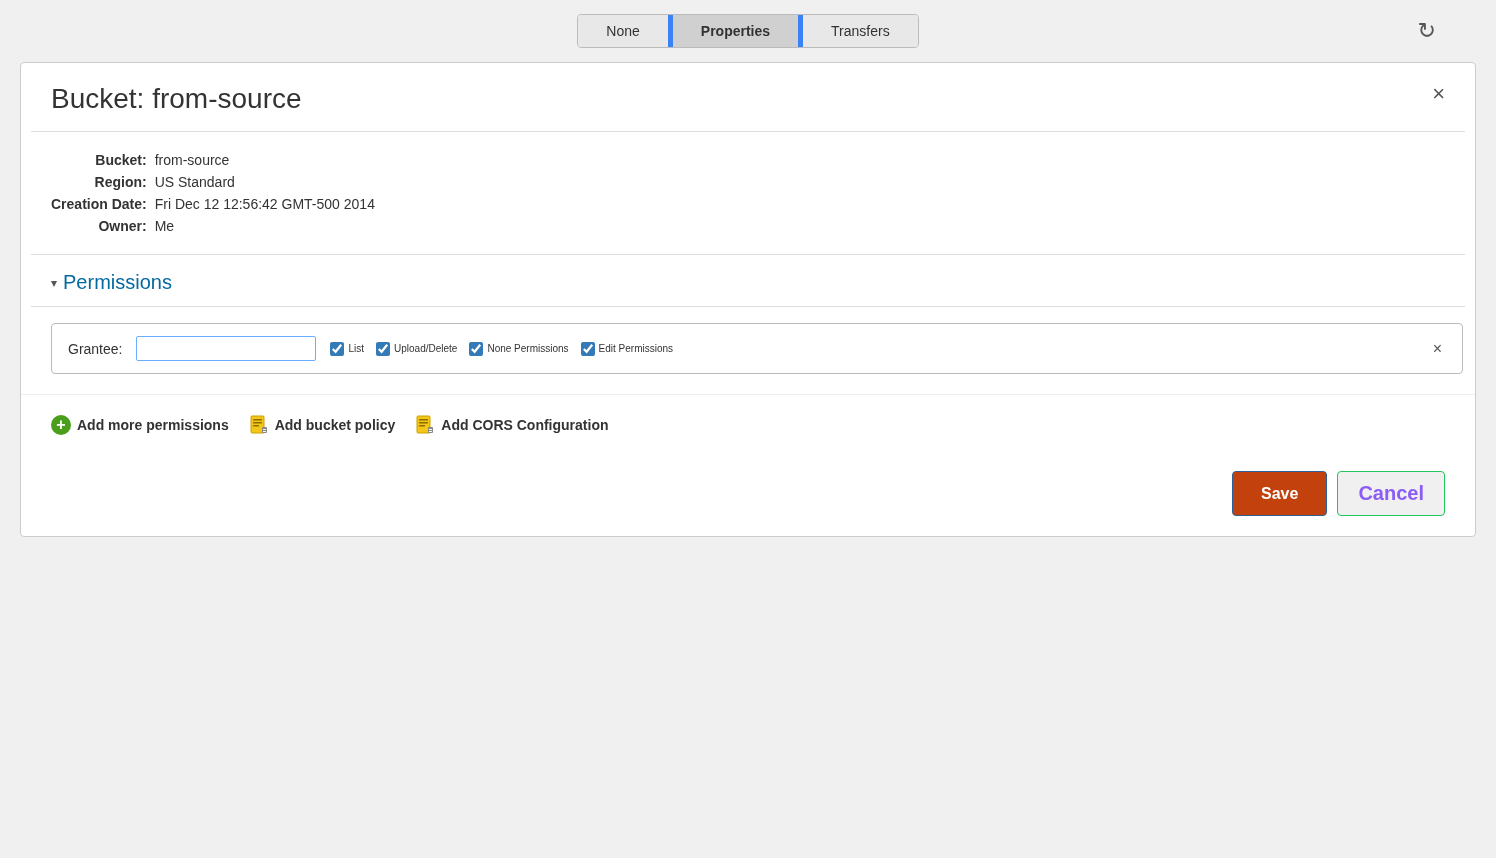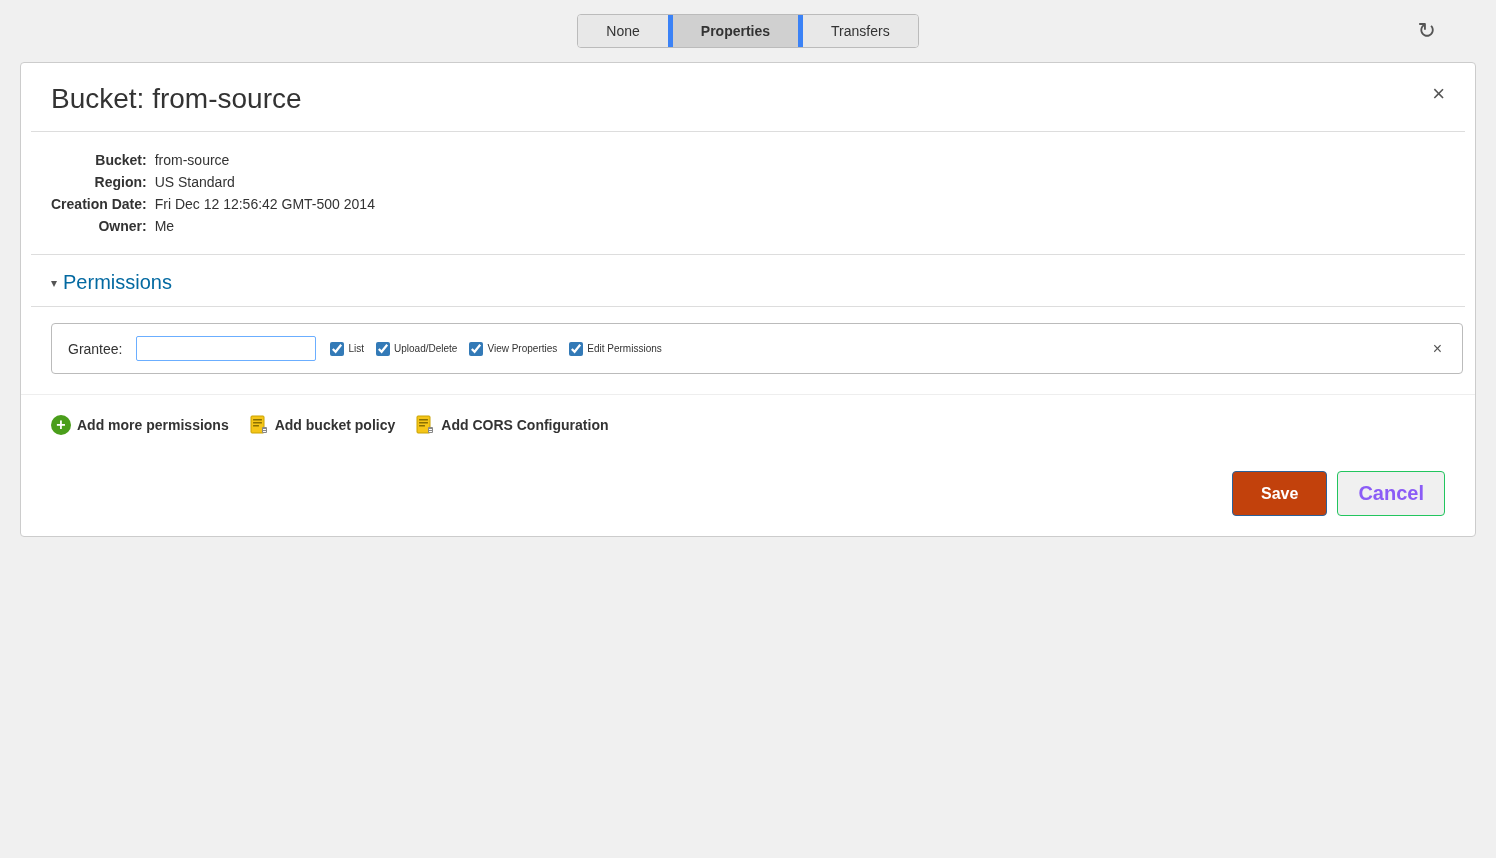--- a/index.html
+++ b/index.html
@@ -331,21 +331,21 @@
         <label class="checkbox-item">
           <input type="checkbox" checked="" style="">
           <span class="checkbox-label">List</span>
         </label>
         <label class="checkbox-item">
           <input type="checkbox" checked="" style="">
           <span class="checkbox-label">Upload/Delete</span>
         </label>
         <label class="checkbox-item">
           <input type="checkbox" checked="" style="">
-          <span class="checkbox-label">View Properties</span>
+          <span class="checkbox-label">None Permissions</span>
         </label>
         <label class="checkbox-item">
           <input type="checkbox" checked="" style="">
           <span class="checkbox-label">Edit Permissions</span>
         </label>
       </div>
 
       <button class="row-close-btn">×</button>
     </div>
   </div>

